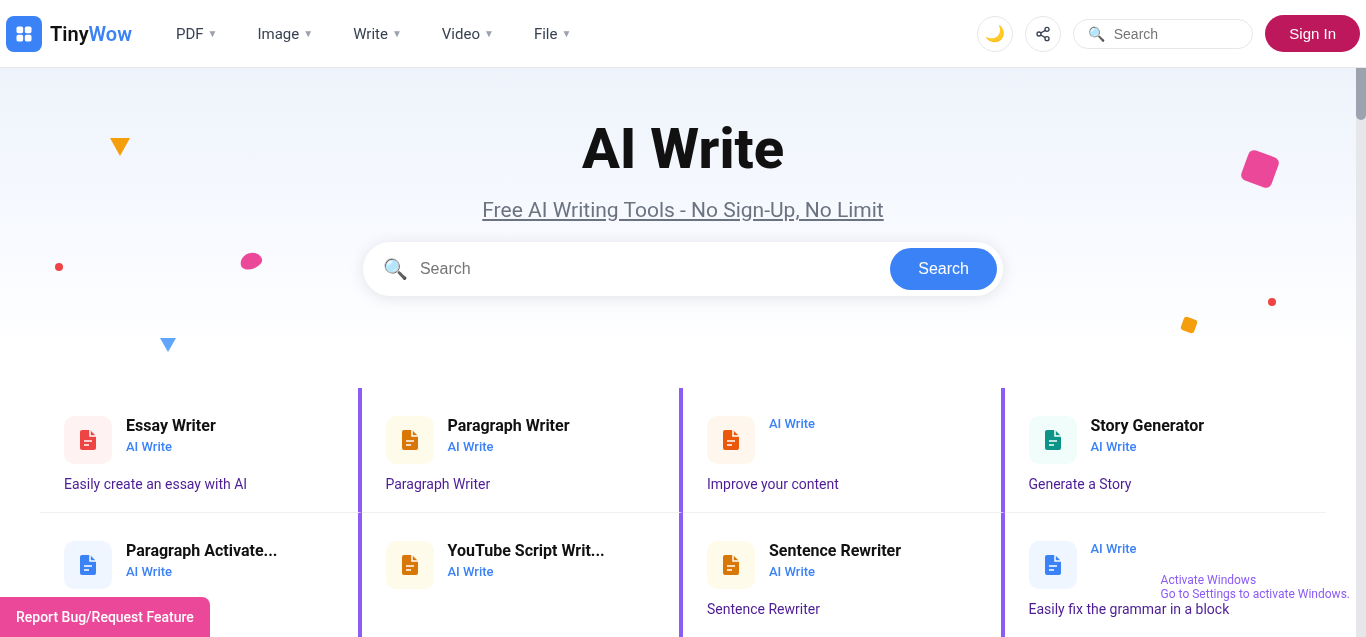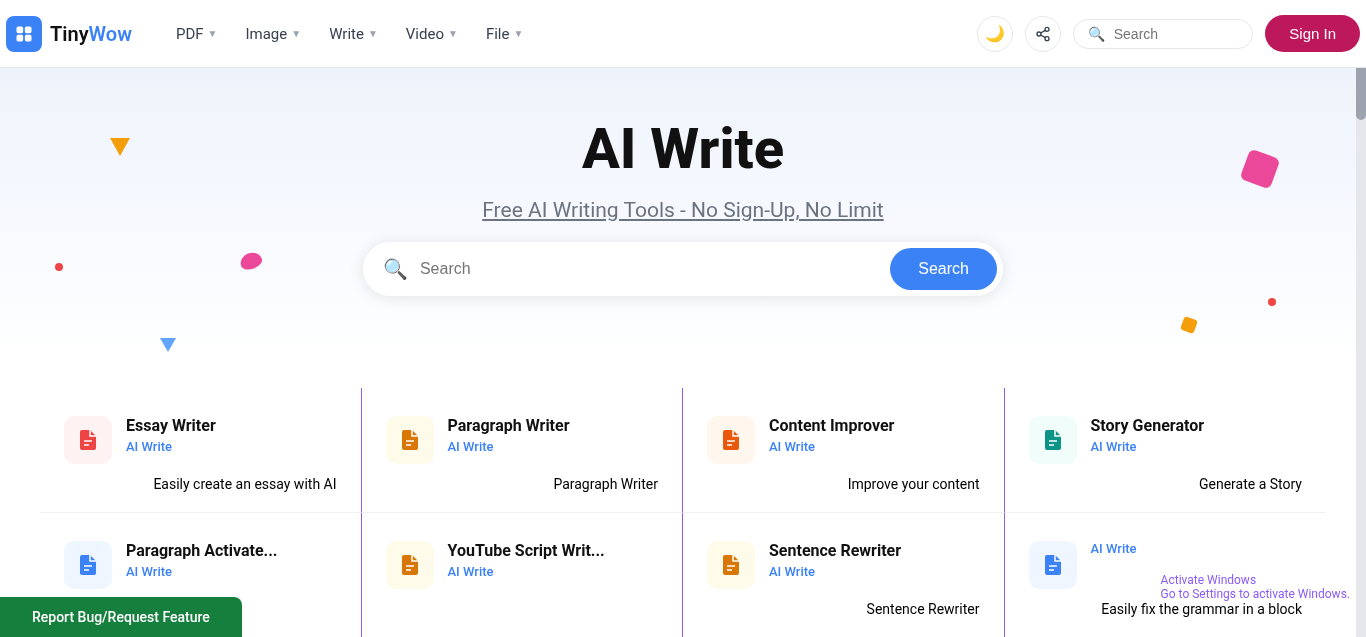--- a/index.html
+++ b/index.html
@@ -12,21 +12,21 @@
     }
     .logo { display: flex; align-items: center; gap: 8px; margin-right: 32px; text-decoration: none; }
     .logo-icon {
       width: 36px; height: 36px; background: #3b82f6; border-radius: 8px;
       display: flex; align-items: center; justify-content: center;
     }
     .logo-icon svg { width: 20px; height: 20px; fill: white; }
     .logo-text { font-size: 20px; font-weight: 600; }
     .logo-tiny { color: #111; }
     .logo-wow { color: #3b82f6; }
-    .nav-menu { display: flex; align-items: center; gap: 4px; flex: 1; }
+    .nav-menu { display: flex; align-items: center; gap: 16px; flex: 1; }
     .nav-item {
       display: flex; align-items: center; gap: 4px; padding: 8px 12px;
       font-size: 15px; color: #374151; cursor: pointer; border-radius: 6px;
       user-select: none;
     }
     .nav-chevron { font-size: 10px; color: #9ca3af; }
     .nav-right { display: flex; align-items: center; gap: 12px; }
     .icon-btn {
       width: 36px; height: 36px; border-radius: 50%; border: 1px solid #e5e7eb;
       display: flex; align-items: center; justify-content: center; cursor: pointer; background: #fff;
@@ -77,43 +77,43 @@
     }
     .hero-search-btn {
       background: #3b82f6; color: #fff; border: none; padding: 12px 28px;
       border-radius: 30px; font-size: 16px; font-weight: 500; cursor: pointer;
     }
 
     
     .tools-section { padding: 32px 40px 40px; background: #fff; }
     .tools-grid { display: grid; grid-template-columns: repeat(4, 1fr); gap: 0; }
     .tool-card {
-      padding: 28px 24px 20px; border-bottom: 1px solid #f0f0f0; border-right: 1px solid #8b5cf6;
+      padding: 28px 24px 20px; border-bottom: 1px solid #f0f0f0; border-right: 4px solid #8b5cf6;
       cursor: pointer; transition: background 0.15s;
     }
     .tool-card:nth-child(4n) { border-right: none; }
     .tool-header { display: flex; align-items: flex-start; gap: 14px; margin-bottom: 12px; }
     .tool-icon {
       width: 48px; height: 48px; border-radius: 10px; display: flex; align-items: center; justify-content: center;
       font-size: 22px; flex-shrink: 0;
     }
     .icon-red { background: #fef2f2; color: #ef4444; }
     .icon-yellow { background: #fffbeb; color: #d97706; }
     .icon-orange { background: #fff7ed; color: #ea580c; }
     .icon-teal { background: #f0fdfa; color: #0d9488; }
     .icon-blue { background: #eff6ff; color: #3b82f6; }
     .tool-info { flex: 1; }
     .tool-name { font-size: 16px; font-weight: 700; color: #111; margin-bottom: 4px; }
     .tool-category { font-size: 13px; color: #3b82f6; font-weight: 500; }
-    .tool-desc { font-size: 14px; color: #000000; text-align: right; }
+    .tool-desc { font-size: 14px; color: #4c1d95; }
 
     
     .report-bar {
       position: fixed; bottom: 0; left: 0; z-index: 100;
-      background: #15803d; color: #fff; padding: 12px 32px;
+      background: #ec4899; color: #fff; padding: 12px 16px;
       font-size: 14px; font-weight: 500; cursor: pointer;
       border-top-right-radius: 8px;
     }
 
     
     .scrollbar-track {
       position: fixed; right: 0; top: 0; bottom: 0; width: 10px; background: #e5e7eb;
     }
     .scrollbar-thumb {
       position: absolute; top: 0; right: 0; width: 10px; height: 120px; background: #9ca3af; border-radius: 5px;
@@ -244,21 +244,20 @@
       <div class="tool-header">
         <div class="tool-icon icon-orange">
           <svg width="24" height="24" viewBox="0 0 24 24" fill="currentColor">
             <path d="M14 2H6a2 2 0 0 0-2 2v16a2 2 0 0 0 2 2h12a2 2 0 0 0 2-2V8l-6-6z"></path>
             <polyline points="14,2 14,8 20,8" fill="none" stroke="white" stroke-width="1.5"></polyline>
             <line x1="8" y1="13" x2="16" y2="13" stroke="white" stroke-width="1.5"></line>
             <line x1="8" y1="17" x2="13" y2="17" stroke="white" stroke-width="1.5"></line>
           </svg>
         </div>
         <div class="tool-info">
-          <div class="tool-name">Content Improver</div>
           <div class="tool-category">AI Write</div>
         </div>
       </div>
       <div class="tool-desc">Improve your content</div>
     </div>
       <div class="tool-card">
       <div class="tool-header">
         <div class="tool-icon icon-teal">
           <svg width="24" height="24" viewBox="0 0 24 24" fill="currentColor">
             <path d="M14 2H6a2 2 0 0 0-2 2v16a2 2 0 0 0 2 2h12a2 2 0 0 0 2-2V8l-6-6z"></path>

